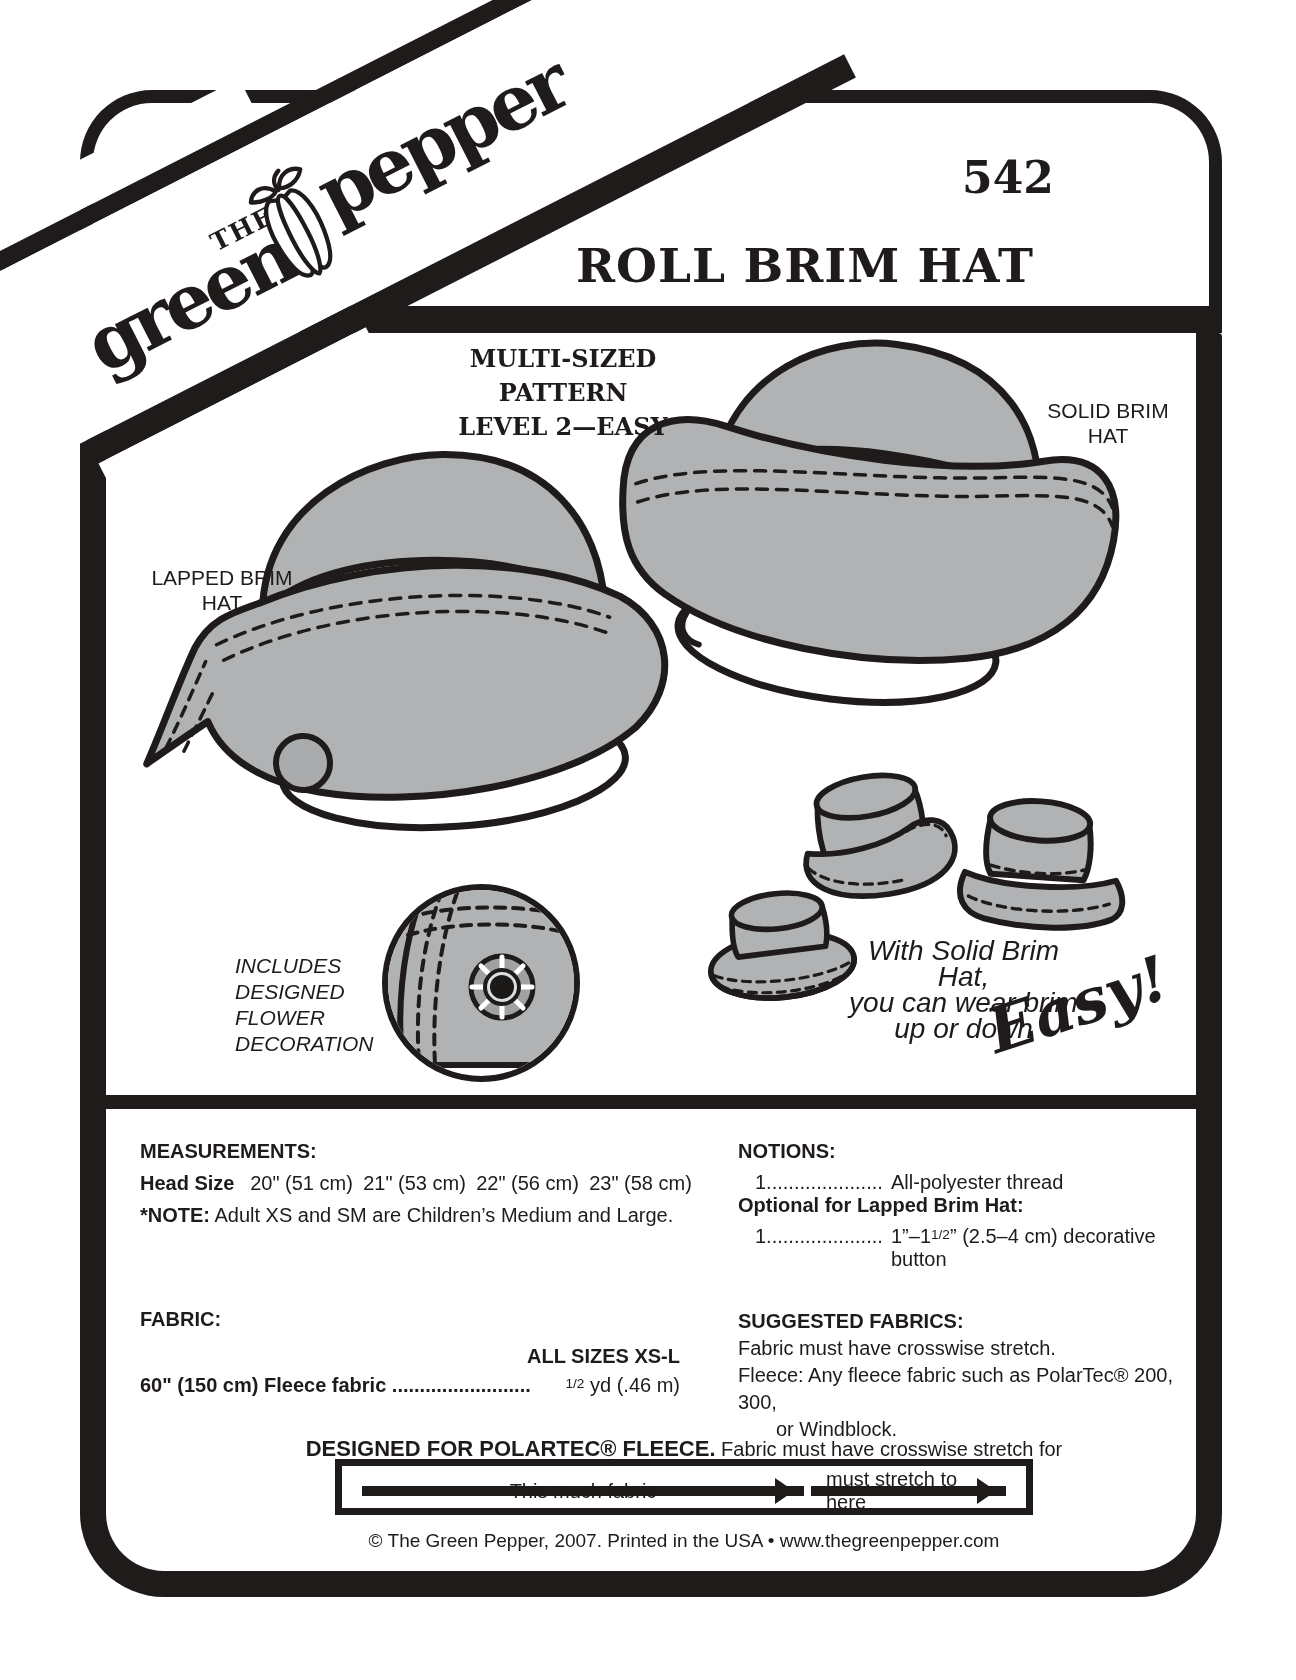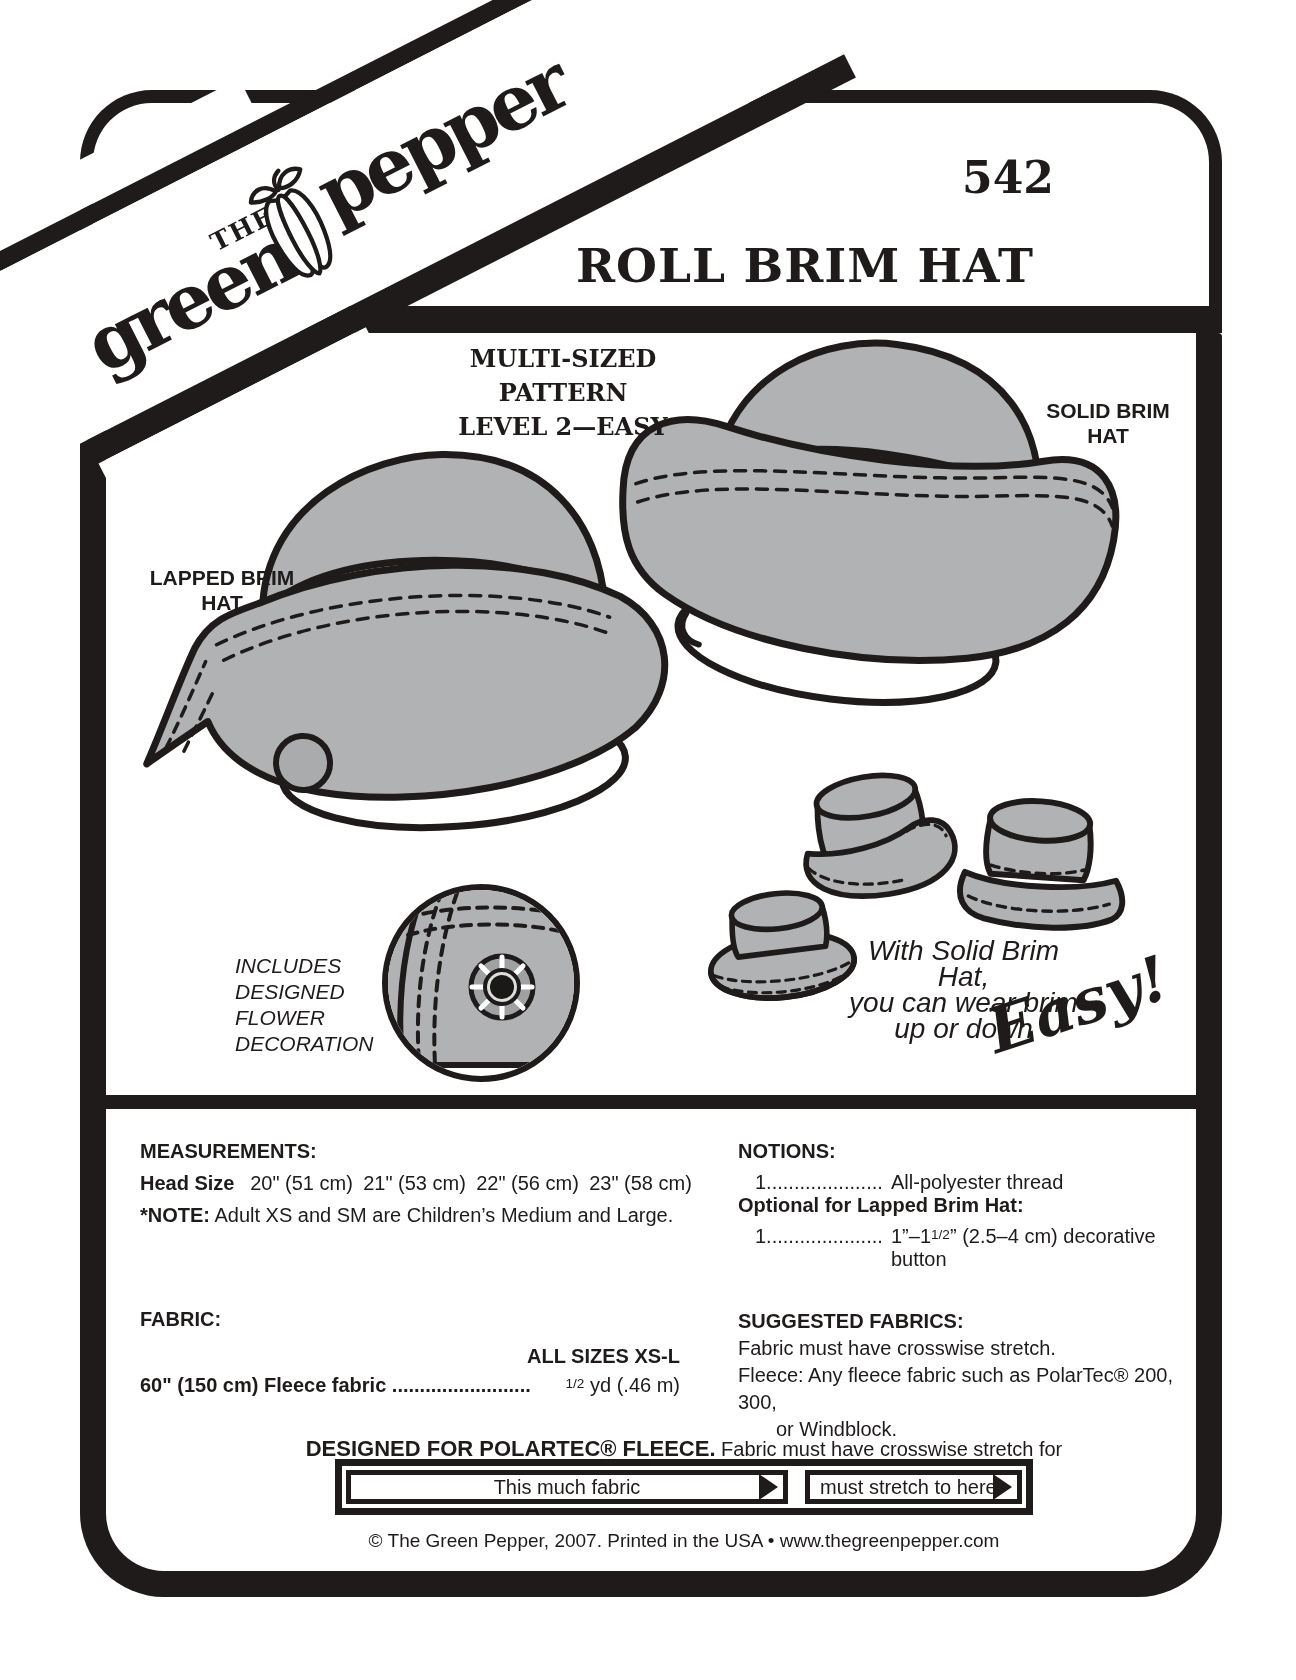--- a/index.html
+++ b/index.html
@@ -48,21 +48,21 @@
   }
   .pat-title {
     left:576px; top:238px; width:420px; text-align:center; z-index:6;
     font-family:"DejaVu Serif", serif; font-weight:bold; font-size:47px; letter-spacing:1px; white-space:nowrap;
   }
   
   .subtitle {
     left:413px; top:342px; width:300px; text-align:center; z-index:30;
     font-family:"DejaVu Serif", serif; font-weight:bold; font-size:24px; line-height:34px;
   }
-  .hat-label { z-index:30; font-weight:bold; font-size:21px; line-height:25px; text-align:center; }
+  .hat-label { z-index:30; font-weight:normal; font-size:21px; line-height:25px; text-align:center; }
   .solid-label  { left:1028px; top:398px; width:160px; }
   .lapped-label { left:142px;  top:565px; width:160px; }
   .includes-note {
     left:235px; top:953px; width:220px; z-index:30;
     font-style:italic; font-size:21px; line-height:26px;
   }
   .solid-note {
     left:841px; top:938px; width:245px; text-align:center; z-index:30;
     font-style:italic; font-size:28px; line-height:26px;
   }
@@ -89,21 +89,21 @@
   .f-row { display:flex; justify-content:space-between; font-weight:bold; margin-top:6px; }
   .f-val { font-weight:normal; white-space:nowrap; }
   .s-sec { left:738px; top:1308px; width:470px; font-size:20px; line-height:27px; z-index:4; }
   .s-line3 { margin-left:38px; }
   .frac { font-size:68%; vertical-align:28%; }
   
   .designed { left:284px; top:1436px; width:800px; text-align:center; font-size:20px; z-index:4; }
   .designed b { font-size:22px; letter-spacing:0; }
   .gauge {
     left:335px; top:1459px; width:698px; height:56px; box-sizing:border-box;
-    border:7px solid #1e1b1a; padding:4px; display:flex; gap:17px; z-index:4; background:#fff;
+    border:7px solid #1e1b1a; padding:20px; display:flex; gap:7px; z-index:4; background:#fff;
   }
   .g-cell {
     border:5px solid #1e1b1a; box-sizing:border-box; display:flex; align-items:center;
     font-size:20px; position:relative;
   }
   .g-cell-1 { flex:0 0 442px; justify-content:center; }
   .g-cell-2 { flex:1; padding-left:10px; }
   .g-tri { position:absolute; right:5px; top:50%; margin-top:-13px; width:0; height:0;
     border-top:13px solid transparent; border-bottom:13px solid transparent; border-left:19px solid #1e1b1a; }
   .copyright { left:334px; top:1530px; width:700px; text-align:center; font-size:19px; z-index:4; }

